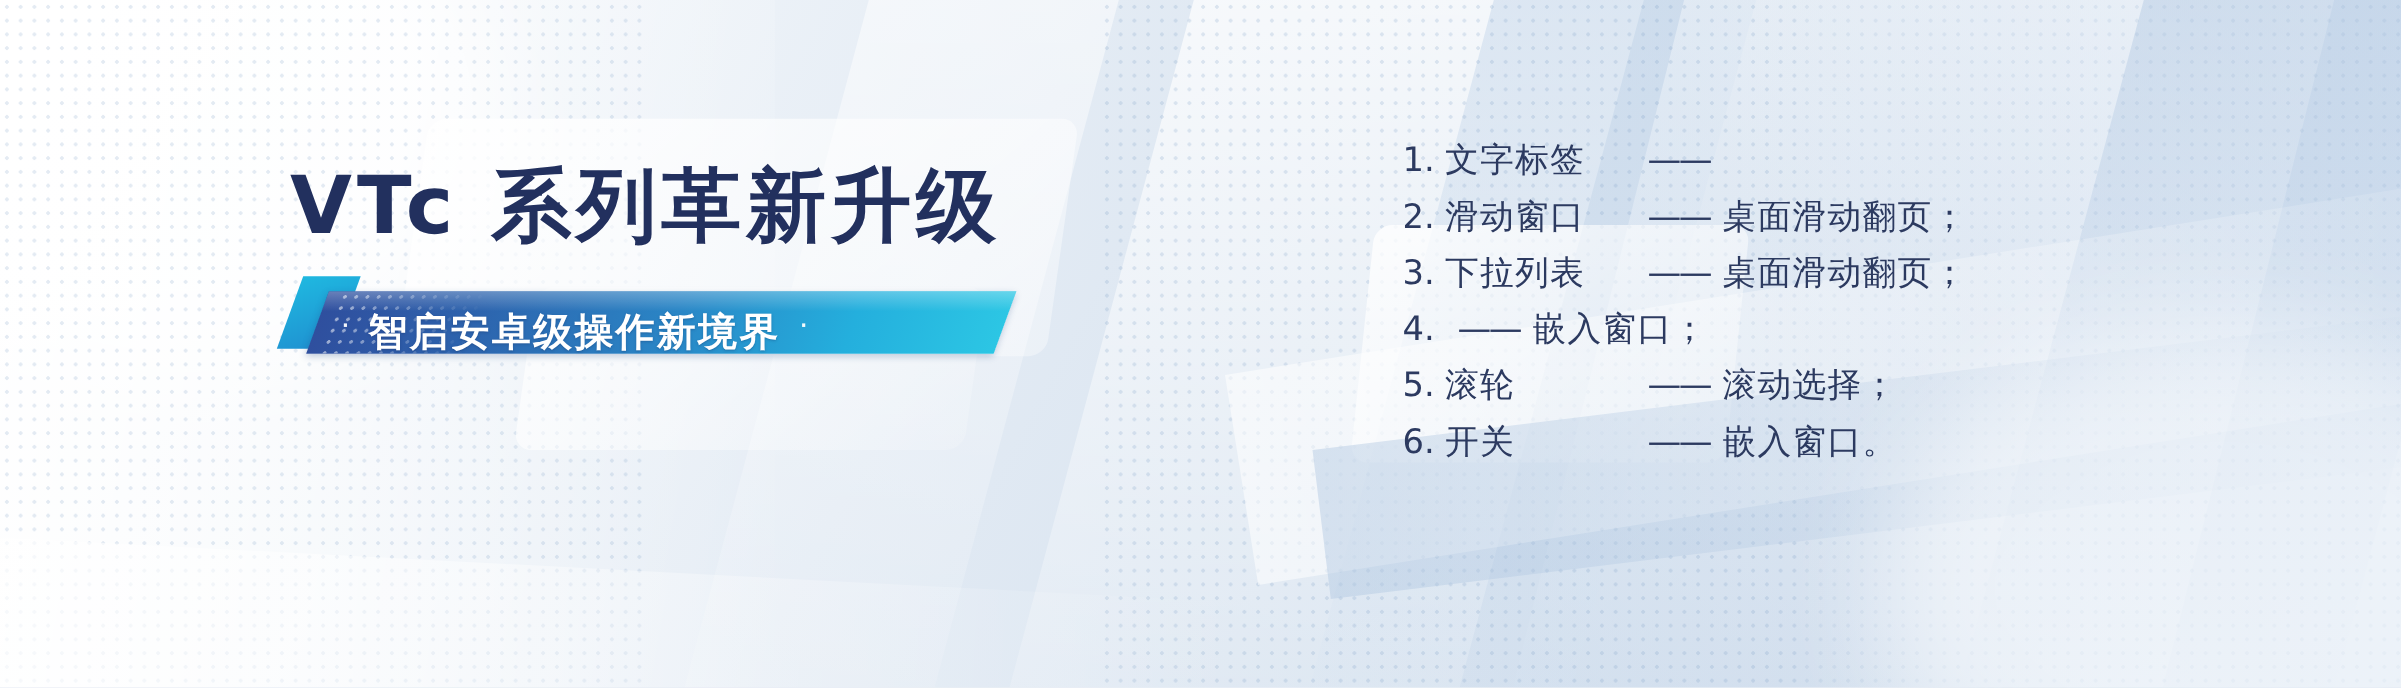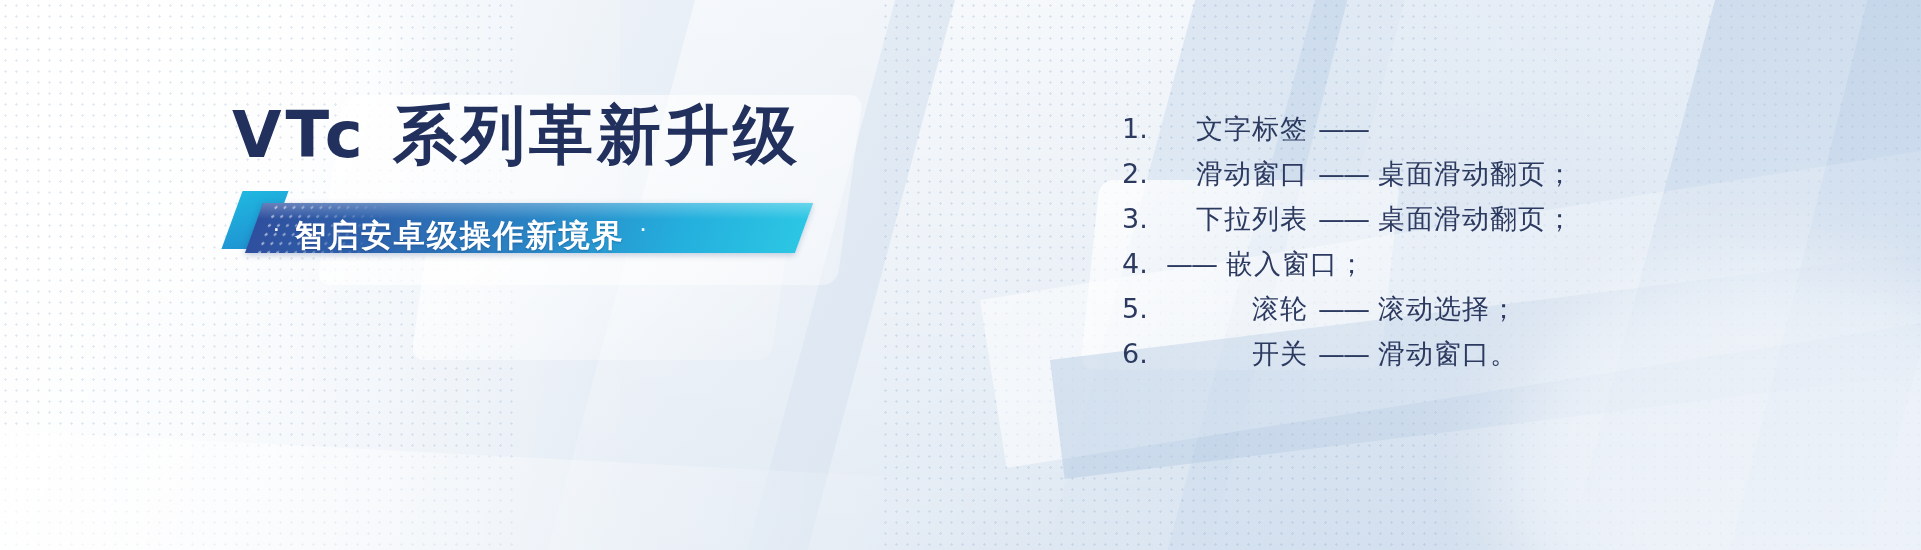--- a/index.html
+++ b/index.html
@@ -91,21 +91,21 @@
   .dots-left{left:0;top:0;width:520px;height:550px;opacity:.5;}
   .dots-mid{left:880px;top:0;width:560px;height:550px;opacity:.55;}
   .dots-right{left:1440px;top:0;width:481px;height:550px;opacity:.35;}
   .glow{
     position:absolute;border-radius:50%;pointer-events:none;filter:blur(40px);
   }
   .glow-1{left:-120px;top:-120px;width:520px;height:420px;background:rgba(255,255,255,.75);}
   .glow-2{left:1500px;top:260px;width:560px;height:420px;background:rgba(255,255,255,.5);}
 
   
-  .left-block{position:absolute;left:232px;top:102px;width:640px;}
+  .left-block{position:absolute;left:232px;top:132px;width:640px;}
   .main-title{
     margin:0;
     font-family:"DejaVu Sans","Liberation Sans",sans-serif;
     font-size:64px;font-weight:700;line-height:1.05;
     color:#22305e;letter-spacing:4px;white-space:nowrap;
     text-shadow:0 1px 0 rgba(255,255,255,.6);
   }
   .sub-wrap{position:relative;margin-top:22px;height:62px;width:580px;}
   .sub-accent{
     position:absolute;left:0;top:0;width:46px;height:58px;
@@ -148,21 +148,21 @@
   .feature-list{
     position:absolute;left:1122px;top:106px;
     display:flex;flex-direction:column;gap:0px;
   }
   .feature-row{
     display:flex;align-items:baseline;
     font-family:"DejaVu Sans","Liberation Sans",sans-serif;
     font-size:27px;color:#2c3a60;line-height:45px;white-space:nowrap;
   }
   .f-index{width:34px;flex:0 0 34px;}
-  .f-name{width:152px;flex:0 0 152px;letter-spacing:1px;text-align:right;}
+  .f-name{width:152px;flex:0 0 152px;letter-spacing:1px;}
   .f-dash{width:70px;flex:0 0 70px;text-align:center;letter-spacing:-2px;}
   .f-desc{letter-spacing:1px;}
 </style>
 </head>
 <body>
 
 <div class="banner">
 
   <div class="glow glow-1"></div>
   <div class="bg-wash-left"></div>
@@ -230,17 +230,17 @@
     <div class="feature-row">
       <span class="f-index">5.</span>
       <span class="f-name">滚轮</span>
       <span class="f-dash">——</span>
       <span class="f-desc">滚动选择；</span>
     </div>
     <div class="feature-row">
       <span class="f-index">6.</span>
       <span class="f-name">开关</span>
       <span class="f-dash">——</span>
-      <span class="f-desc">滑动窗口。</span>
+      <span class="f-desc">嵌入窗口。</span>
     </div>
   </div>
 
 </div>
 
 </body></html>

